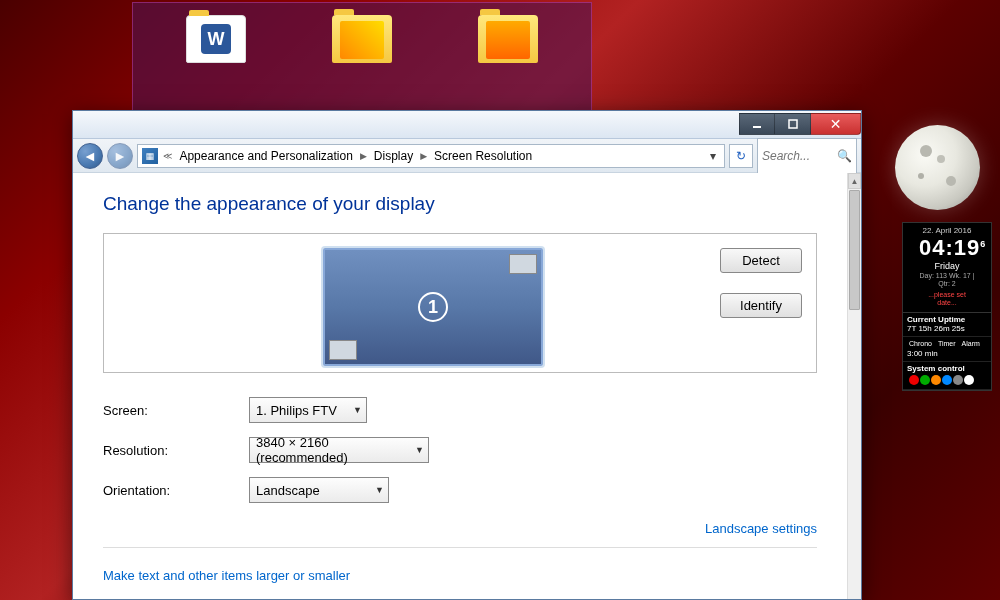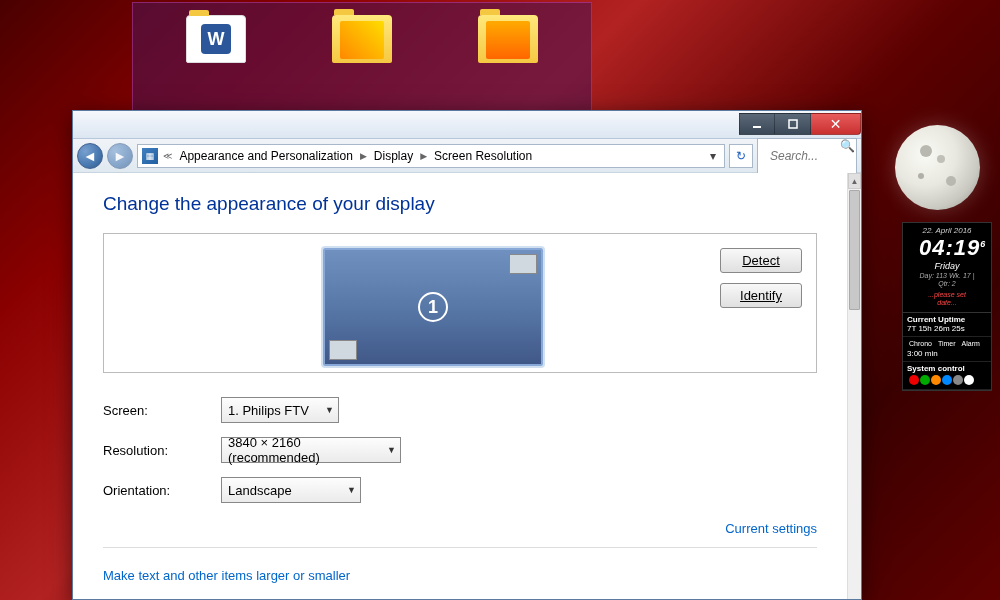--- a/index.html
+++ b/index.html
@@ -14,21 +14,21 @@
 .folder-shape::before { content: ''; position: absolute; top: -6px; left: 2px; width: 20px; height: 6px; background: #f5c842; border-radius: 2px 2px 0 0; }
 .folder-inner { position: absolute; top: 6px; left: 8px; right: 8px; bottom: 4px; background: #fff; border-radius: 2px; display: flex; align-items: center; justify-content: center; font-size: 20px; color: #666; }
 .word-doc { background: #fff; border: 1px solid #ddd; }
 .word-badge { position: absolute; left: 50%; top: 50%; transform: translate(-50%, -50%); width: 30px; height: 30px; background: #2b579a; border-radius: 4px; color: #fff; font-size: 18px; font-weight: bold; display: flex; align-items: center; justify-content: center; }
 .folder-label { color: #a8d8ff; font-size: 11px; text-shadow: 1px 1px 2px rgba(0,0,0,0.8); }
 
 .moon { position: absolute; right: 20px; top: 125px; width: 85px; height: 85px; border-radius: 50%; background: radial-gradient(circle at 35% 35%, #fafaf5 0%, #e8e8e0 40%, #c8c8c0 70%, #888 100%); box-shadow: 0 0 20px rgba(255,255,255,0.2); }
 .moon::before { content: ''; position: absolute; top: 20px; left: 25px; width: 12px; height: 12px; background: #b8b8b0; border-radius: 50%; box-shadow: 15px 8px 0 -2px #c0c0b8, -5px 25px 0 -3px #b0b0a8, 25px 30px 0 -1px #b8b8b0; }
 
 .clock-gadget { position: absolute; right: 8px; top: 222px; width: 90px; background: #000; border: 1px solid #333; color: #fff; font-size: 9px; }
-.clock-top { padding: 3px 16px; border-bottom: 1px solid #333; text-align: center; font-style: italic; }
+.clock-top { padding: 3px 16px; border-bottom: 1px solid #333; text-align: center; }
 .clock-date { color: #ccc; font-size: 8px; }
 .clock-time { font-size: 22px; font-weight: bold; letter-spacing: 1px; line-height: 1; margin: 2px 0; }
 .clock-time sup { font-size: 9px; vertical-align: super; }
 .clock-day { font-size: 9px; }
 .clock-info { font-size: 7px; color: #aaa; padding: 1px 0; line-height: 1.2; }
 .clock-info-red { color: #f44; }
 .clock-row { padding: 2px 4px; border-bottom: 1px solid #222; font-size: 8px; line-height: 1.2; }
 .clock-bold { font-weight: bold; }
 .clock-tabs { display: flex; font-size: 7px; }
 .clock-tabs span { padding: 1px 2px; }
@@ -45,40 +45,40 @@
 
 .navbar { height: 34px; background: linear-gradient(180deg, #f0f4f8 0%, #e0e8f0 100%); border-bottom: 1px solid #c8d4e0; display: flex; align-items: center; padding: 0 4px; gap: 4px; }
 .nav-btn { width: 26px; height: 26px; border-radius: 50%; background: radial-gradient(circle at 30% 30%, #78a0d0 0%, #4878b0 60%, #305888 100%); border: 1px solid #406090; display: flex; align-items: center; justify-content: center; color: #fff; font-size: 14px; cursor: pointer; }
 .nav-btn.fwd { opacity: 0.6; }
 .breadcrumb { flex: 1; height: 24px; background: #fff; border: 1px solid #a8b8c8; display: flex; align-items: center; padding: 0 4px; font-size: 12px; gap: 2px; }
 .bc-icon { width: 16px; height: 16px; background: linear-gradient(135deg, #4080c0, #2060a0); display: flex; align-items: center; justify-content: center; color: #fff; font-size: 9px; }
 .bc-sep { color: #666; font-size: 9px; padding: 0 3px; }
 .bc-item { color: #000; padding: 0 2px; cursor: pointer; }
 .bc-dropdown { margin-left: auto; color: #444; padding: 0 4px; }
 .refresh-btn { width: 24px; height: 24px; border: 1px solid #a8b8c8; background: #fff; display: flex; align-items: center; justify-content: center; color: #2060c0; font-size: 12px; cursor: pointer; }
-.search-box { width: 100px; height: 36px; border: 1px solid #a8b8c8; background: #fff; display: flex; padding: 0 12px; font-size: 12px; }
+.search-box { width: 100px; height: 36px; border: 1px solid #a8b8c8; background: #fff; display: flex; align-items: center; padding: 0 4px; font-size: 12px; }
 .search-box input { border: none; outline: none; width: 70px; font-style: italic; color: #888; font-size: 12px; }
 .search-icon { color: #4080c0; font-size: 12px; margin-left: auto; }
 
 .content { position: absolute; top: 62px; left: 0; right: 14px; bottom: 0; background: #fff; padding: 20px 30px; overflow: hidden; }
 .scrollbar { position: absolute; top: 62px; right: 0; width: 14px; bottom: 0; background: #f0f0f0; border-left: 1px solid #ddd; }
 .scroll-arrow { height: 16px; background: #e0e0e0; border: 1px solid #ccc; display: flex; align-items: center; justify-content: center; font-size: 8px; color: #666; }
 .scroll-thumb { height: 120px; background: #c8c8c8; border: 1px solid #aaa; margin: 1px; border-radius: 1px; }
 
 .heading { color: #003399; font-size: 19px; font-weight: normal; margin-bottom: 18px; }
 .display-preview { border: 1px solid #bbb; padding: 14px; display: flex; align-items: flex-start; margin-bottom: 24px; height: 140px; }
 .monitor-box { margin: 0 auto; width: 220px; height: 118px; background: linear-gradient(180deg, #7090c0 0%, #5878a8 50%, #405888 100%); border: 2px solid #88a8d8; border-radius: 2px; position: relative; display: flex; align-items: center; justify-content: center; box-shadow: 0 0 0 2px #d0e0f0; }
 .monitor-num { width: 30px; height: 30px; border: 2px solid #fff; border-radius: 50%; color: #fff; font-size: 18px; font-weight: bold; display: flex; align-items: center; justify-content: center; }
 .monitor-small { position: absolute; width: 28px; height: 20px; background: #d0d8e0; border: 1px solid #888; }
-.preview-btns { display: flex; flex-direction: column; gap: 10px; margin-left: 12px; text-decoration: underline; }
+.preview-btns { display: flex; flex-direction: column; gap: 20px; margin-left: 12px; }
 .win-btn { min-width: 82px; padding: 4px 12px; font-size: 13px; background: linear-gradient(180deg, #f8f8f8 0%, #e0e0e0 100%); border: 1px solid #888; border-radius: 3px; cursor: pointer; }
 
 .form-row { display: flex; align-items: center; margin-bottom: 14px; font-size: 13px; }
 .form-label { width: 118px; }
-.combo { height: 24px; border: 1px solid #888; background: linear-gradient(180deg, #fdfdfd 0%, #ebebeb 100%); display: flex; align-items: center; padding: 12px 6px; font-size: 13px; cursor: pointer; position: relative; }
+.combo { height: 24px; border: 1px solid #888; background: linear-gradient(180deg, #fdfdfd 0%, #ebebeb 100%); display: flex; align-items: center; padding: 12px 6px; font-size: 13px; cursor: pointer; position: relative; margin-left: 28px; }
 .combo-arrow { position: absolute; right: 4px; font-size: 9px; color: #333; }
 .combo.w1 { width: 118px; }
 .combo.w2 { width: 180px; }
 .combo.w3 { width: 140px; }
 
 .link-right { text-align: right; margin: 16px 0 10px; }
 .link { color: #0066cc; font-size: 13px; cursor: pointer; }
 .divider { height: 1px; background: #ddd; margin: 4px 0 18px; }
 </style>
 </head>
@@ -208,21 +208,21 @@
       </div>
     </div>
     <div class="form-row">
       <div class="form-label">Orientation:</div>
       <div class="combo w3">
         <span>Landscape</span>
         <span class="combo-arrow">▼</span>
       </div>
     </div>
 
-    <div class="link-right"><span class="link">Current settings</span></div>
+    <div class="link-right"><span class="link">Landscape settings</span></div>
     <div class="divider"></div>
     <div><span class="link">Make text and other items larger or smaller</span></div>
   </div>
 
   <div class="scrollbar">
     <div class="scroll-arrow">▲</div>
     <div class="scroll-thumb"></div>
   </div>
 </div>
 

